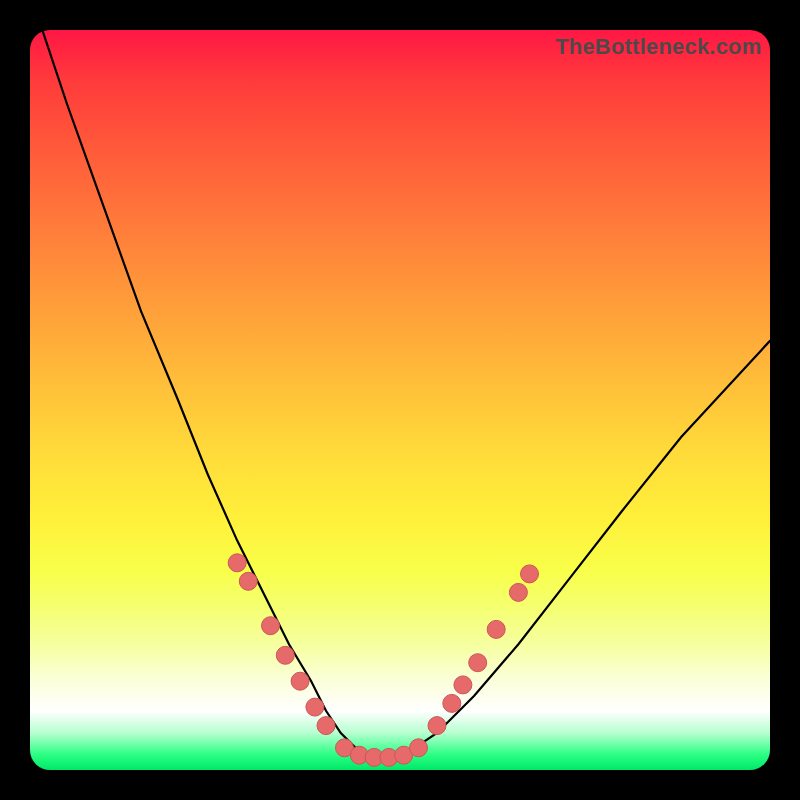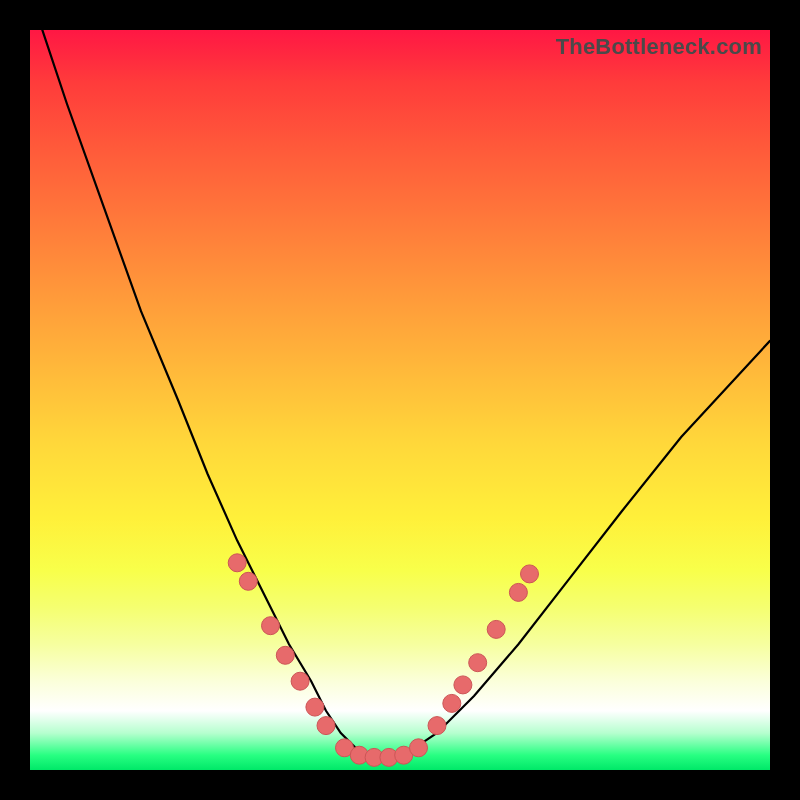--- a/index.html
+++ b/index.html
@@ -33,20 +33,21 @@
       #ffd83a 56%,
       #fff03a 66%,
       #f8ff4a 73%,
       #f5ff70 78%,
       #f6ff9f 83%,
       #fbffda 88%,
       #ffffff 92%,
       #b6ffcf 95%,
       #28ff82 98%,
       #00e868 100%);
+    border-radius: 20px;
   }
   .watermark {
     position: absolute;
     top: 4px;
     right: 8px;
     font-size: 22px;
     font-weight: 600;
     color: #4a4a4a;
     letter-spacing: 0.2px;
     user-select: none;

